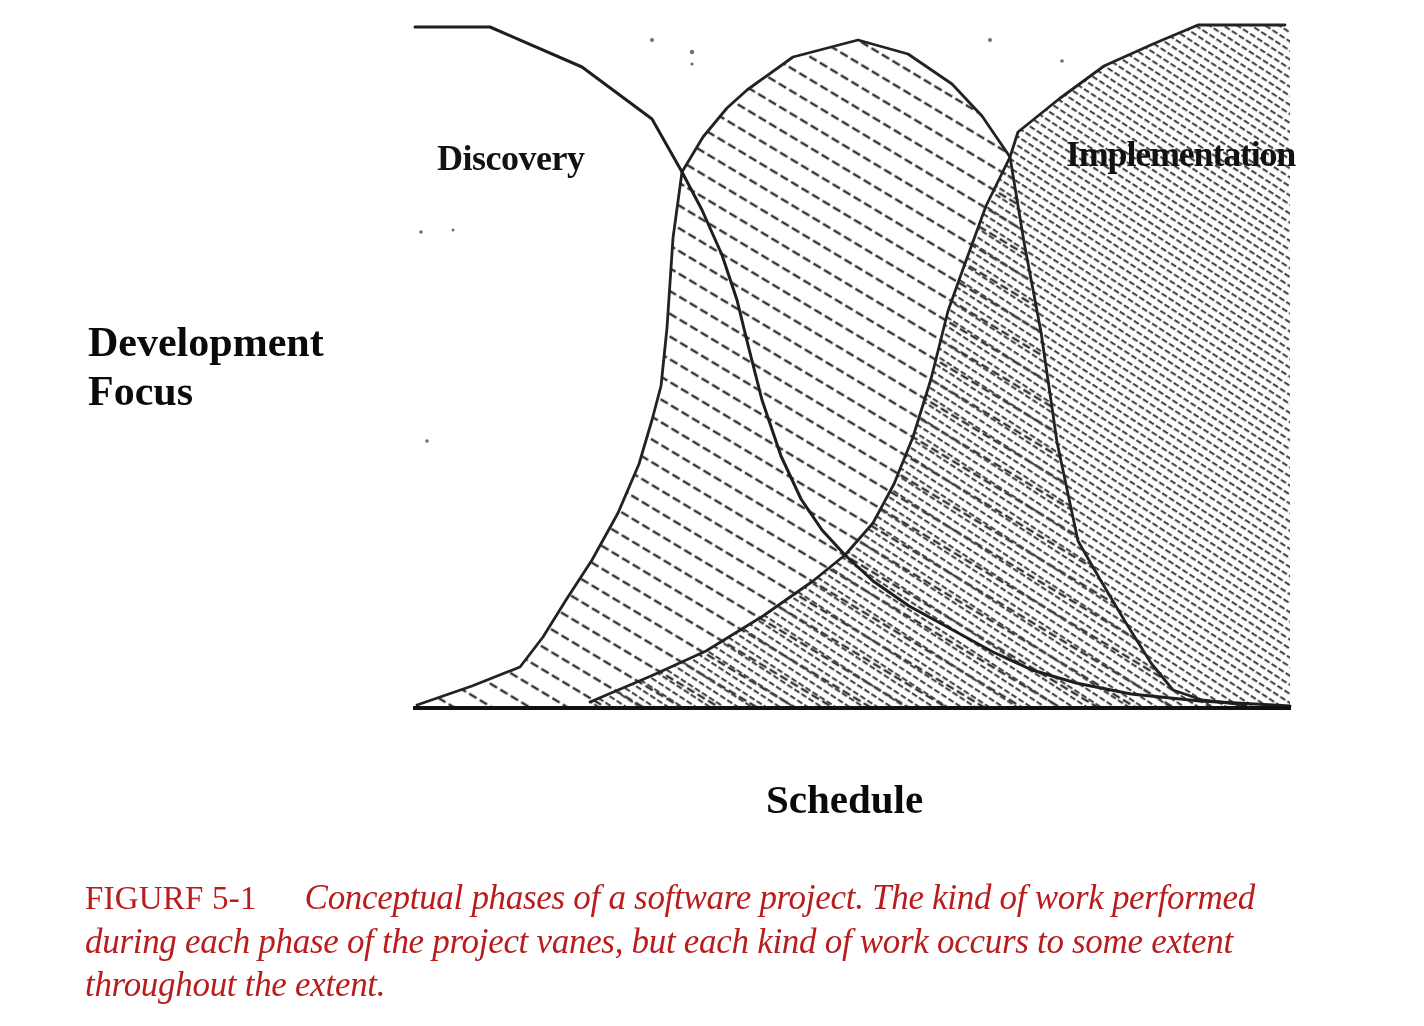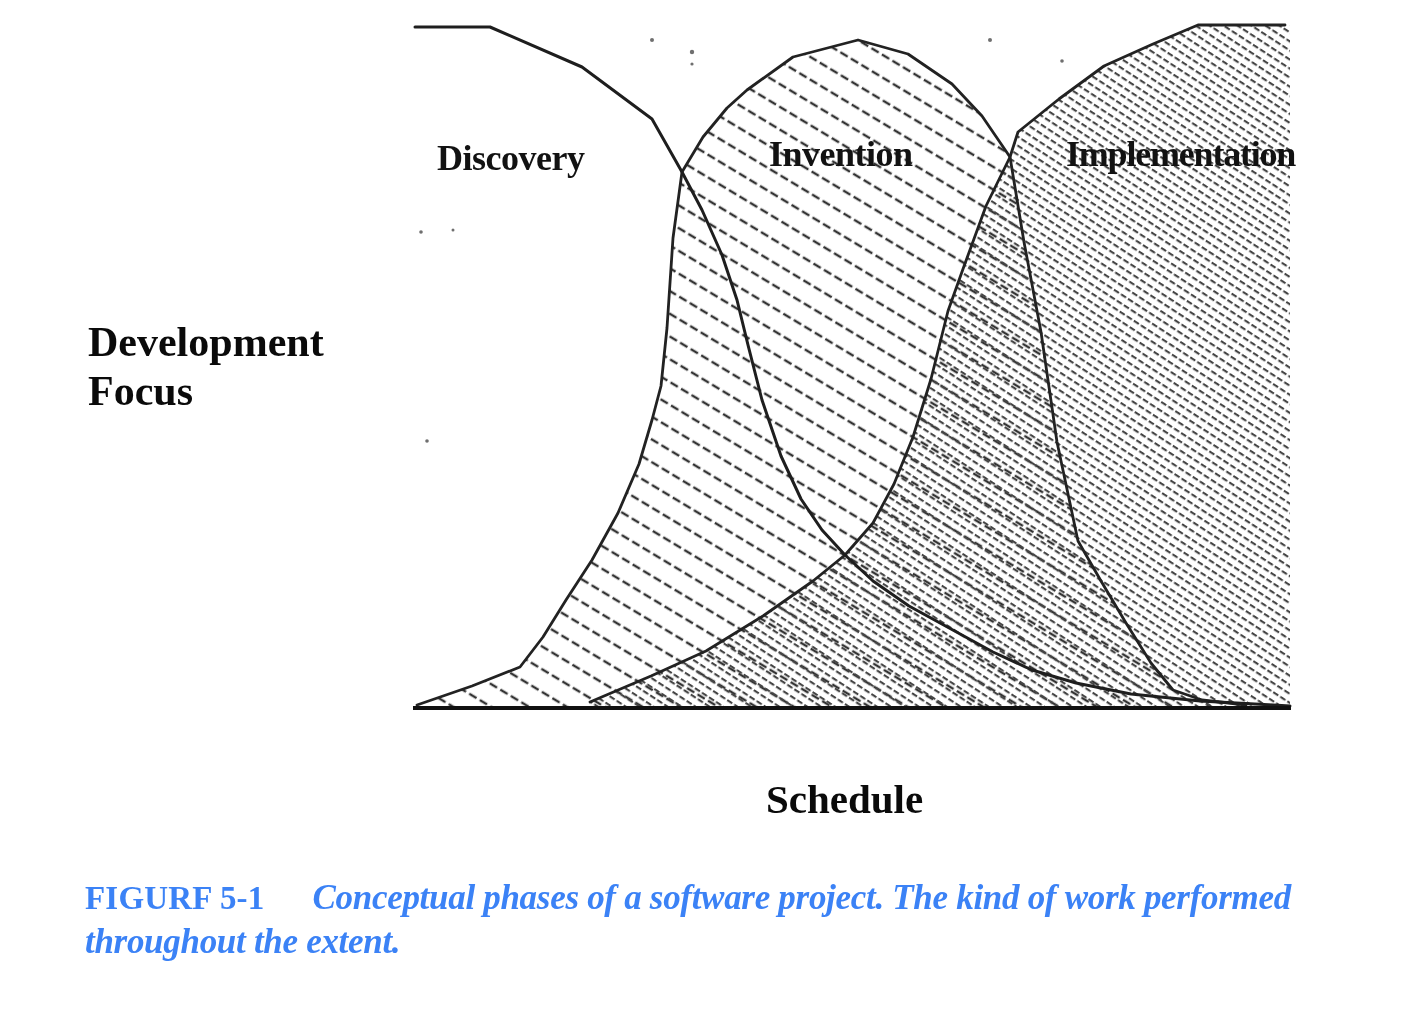--- a/index.html
+++ b/index.html
@@ -35,22 +35,21 @@
   }
   .y-axis{left:88px;top:318px;font-size:42px;line-height:49px;}
   .x-axis{left:766px;top:775px;font-size:41px;}
   .caption{
     position:absolute;
     left:85px;top:876px;
     width:1300px;
     font-size:35px;
     line-height:43px;
     letter-spacing:-0.3px;
-    color:#3b82f6;
-    font-weight:bold;
+    color:#b91c1c;
   }
   .caption .cap-italic{font-style:italic;}
   .caption .cap-label{
     font-style:normal;
     font-size:33px;
     margin-right:48px;
     letter-spacing:0.2px;
   }
   .cap-line{white-space:nowrap;}
 </style>
@@ -87,30 +86,30 @@
       <circle cx="692" cy="64" r="1.6"></circle>
       <circle cx="990" cy="40" r="2"></circle>
       <circle cx="1062" cy="61" r="1.8"></circle>
       <circle cx="421" cy="232" r="1.8"></circle>
       <circle cx="453" cy="230" r="1.5"></circle>
       <circle cx="427" cy="441" r="1.8"></circle>
     </g>
   </svg>
 
   <div class="chart-label lbl-discovery">Discovery</div>
-  <div class="chart-label lbl-invention">Invention</div>
   <div class="chart-label lbl-implementation">Implementation</div>
 
   <div class="axis-label y-axis">
     <div>Development</div>
     <div>Focus</div>
   </div>
 
   <div class="axis-label x-axis">Schedule</div>
 
   <div class="caption">
     <div class="cap-line">
       <span class="cap-label">FIGURF 5-1</span><span class="cap-italic">Conceptual phases of a software project. The kind of work performed</span>
     </div>
+    <div class="cap-line cap-italic">during each phase of the project vanes, but each kind of work occurs to some extent</div>
     <div class="cap-line cap-italic">throughout the extent.</div>
   </div>
 
 </div>
 
 </body></html>

